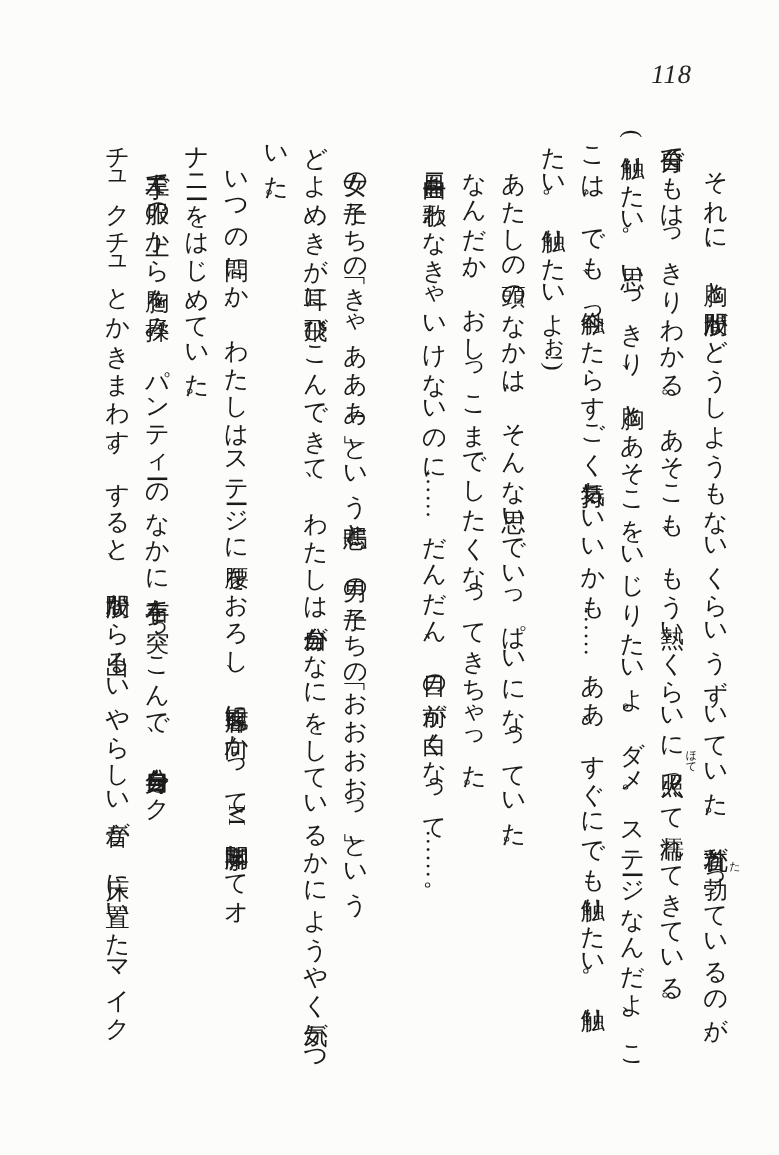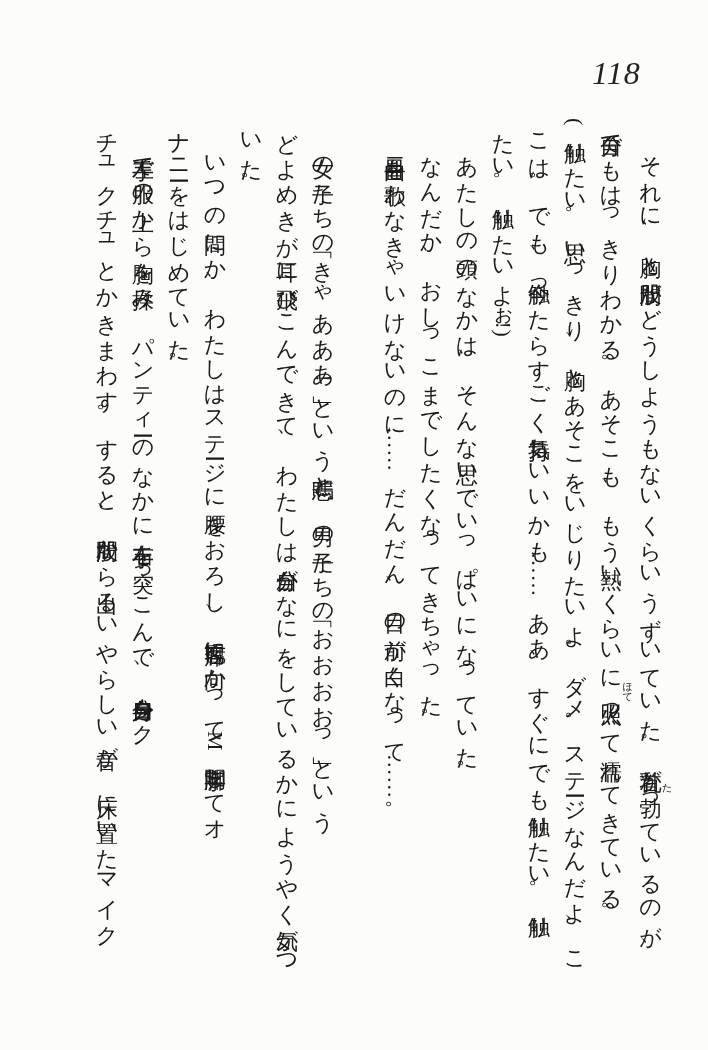--- a/index.html
+++ b/index.html
@@ -16,21 +16,21 @@
     color: #1b1b1b;
   }
   .page {
     position: absolute;
     inset: 0;
   }
   .page-number {
     position: absolute;
     top: 55px;
     left: 592px;
-    font-size: 32px;
+    font-size: 24px;
     font-style: italic;
     letter-spacing: 1px;
     color: #222;
   }
   .text-block {
     position: absolute;
     top: 118px;
     right: 36px;
     height: 858px;
     writing-mode: vertical-rl;

